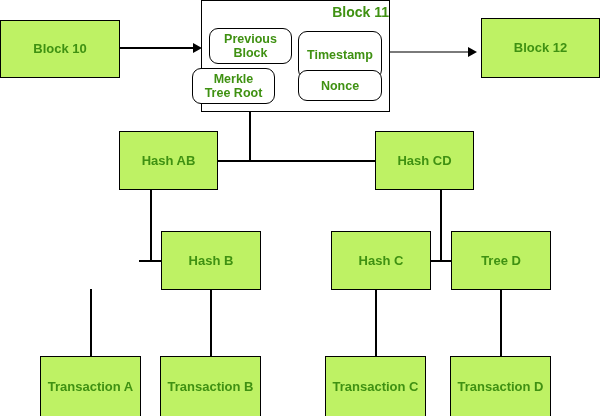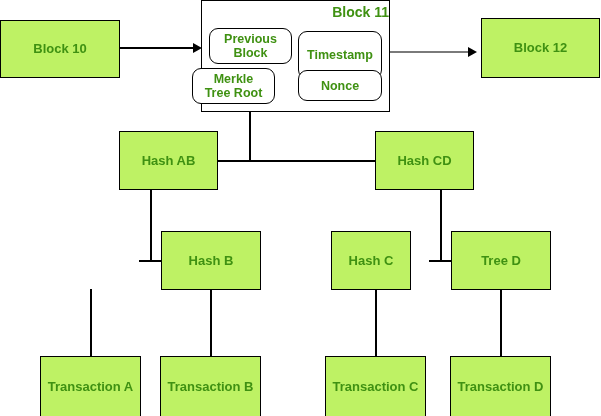--- a/index.html
+++ b/index.html
@@ -155,21 +155,21 @@
 
   <div class="node" style="left:375px; top:131px; width:99px; height:59px;">
     <span>Hash CD</span>
   </div>
 
 
   <div class="node" style="left:161px; top:231px; width:100px; height:59px;text-align:right;">
     <span>Hash B</span>
   </div>
 
-  <div class="node" style="left:331px; top:231px; width:80px; height:59px;">
+  <div class="node" style="left:331px; top:231px; width:100px; height:59px;">
     <span>Hash C</span>
   </div>
 
   <div class="node" style="left:451px; top:231px; width:100px; height:59px;">
     <span>Tree D</span>
   </div>
 
   <div class="node" style="left:40px; top:356px; width:101px; height:62px;">
     <span>Transaction A</span>
   </div>

